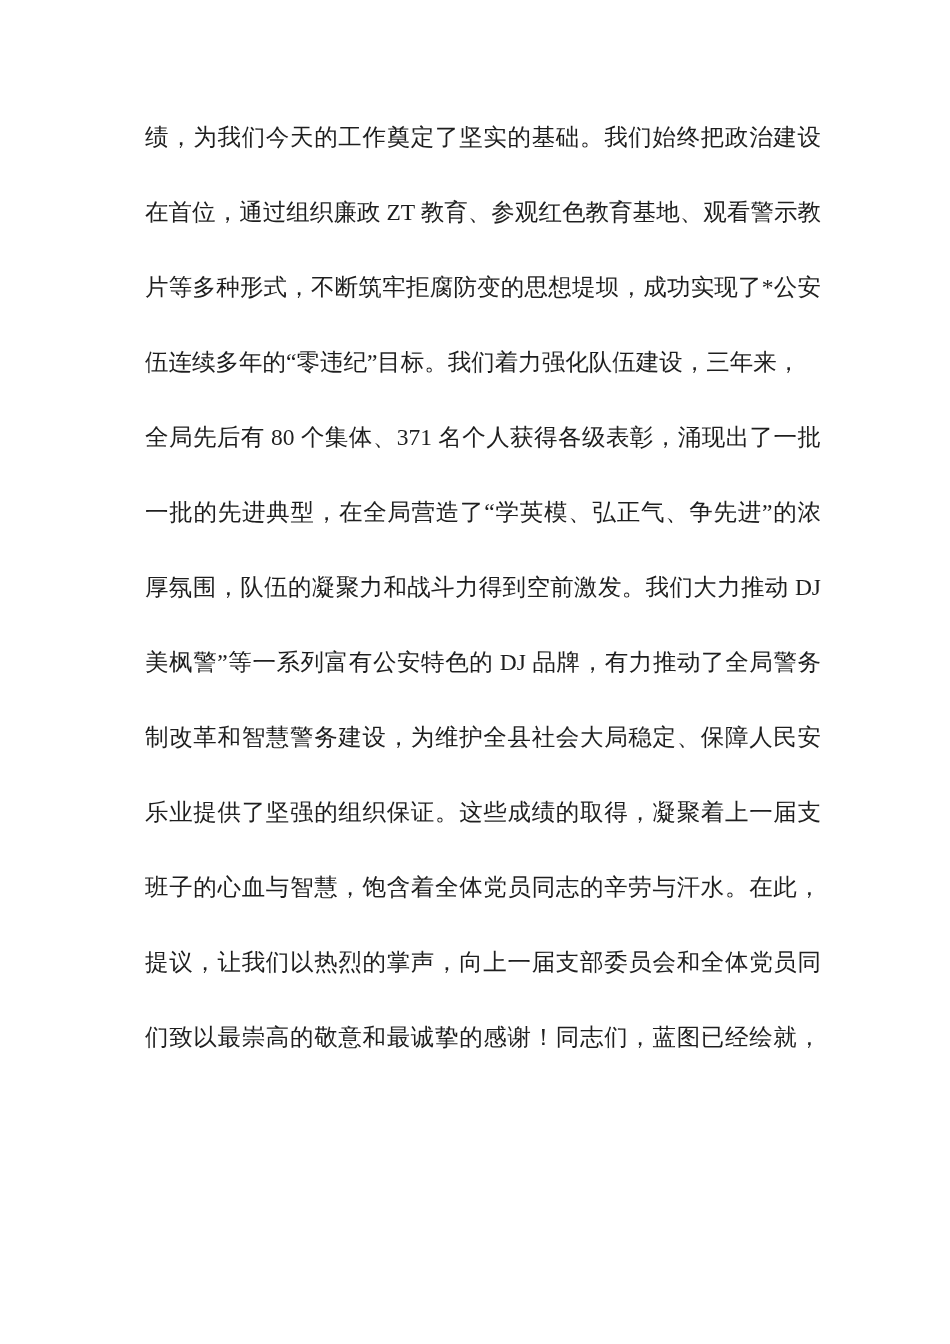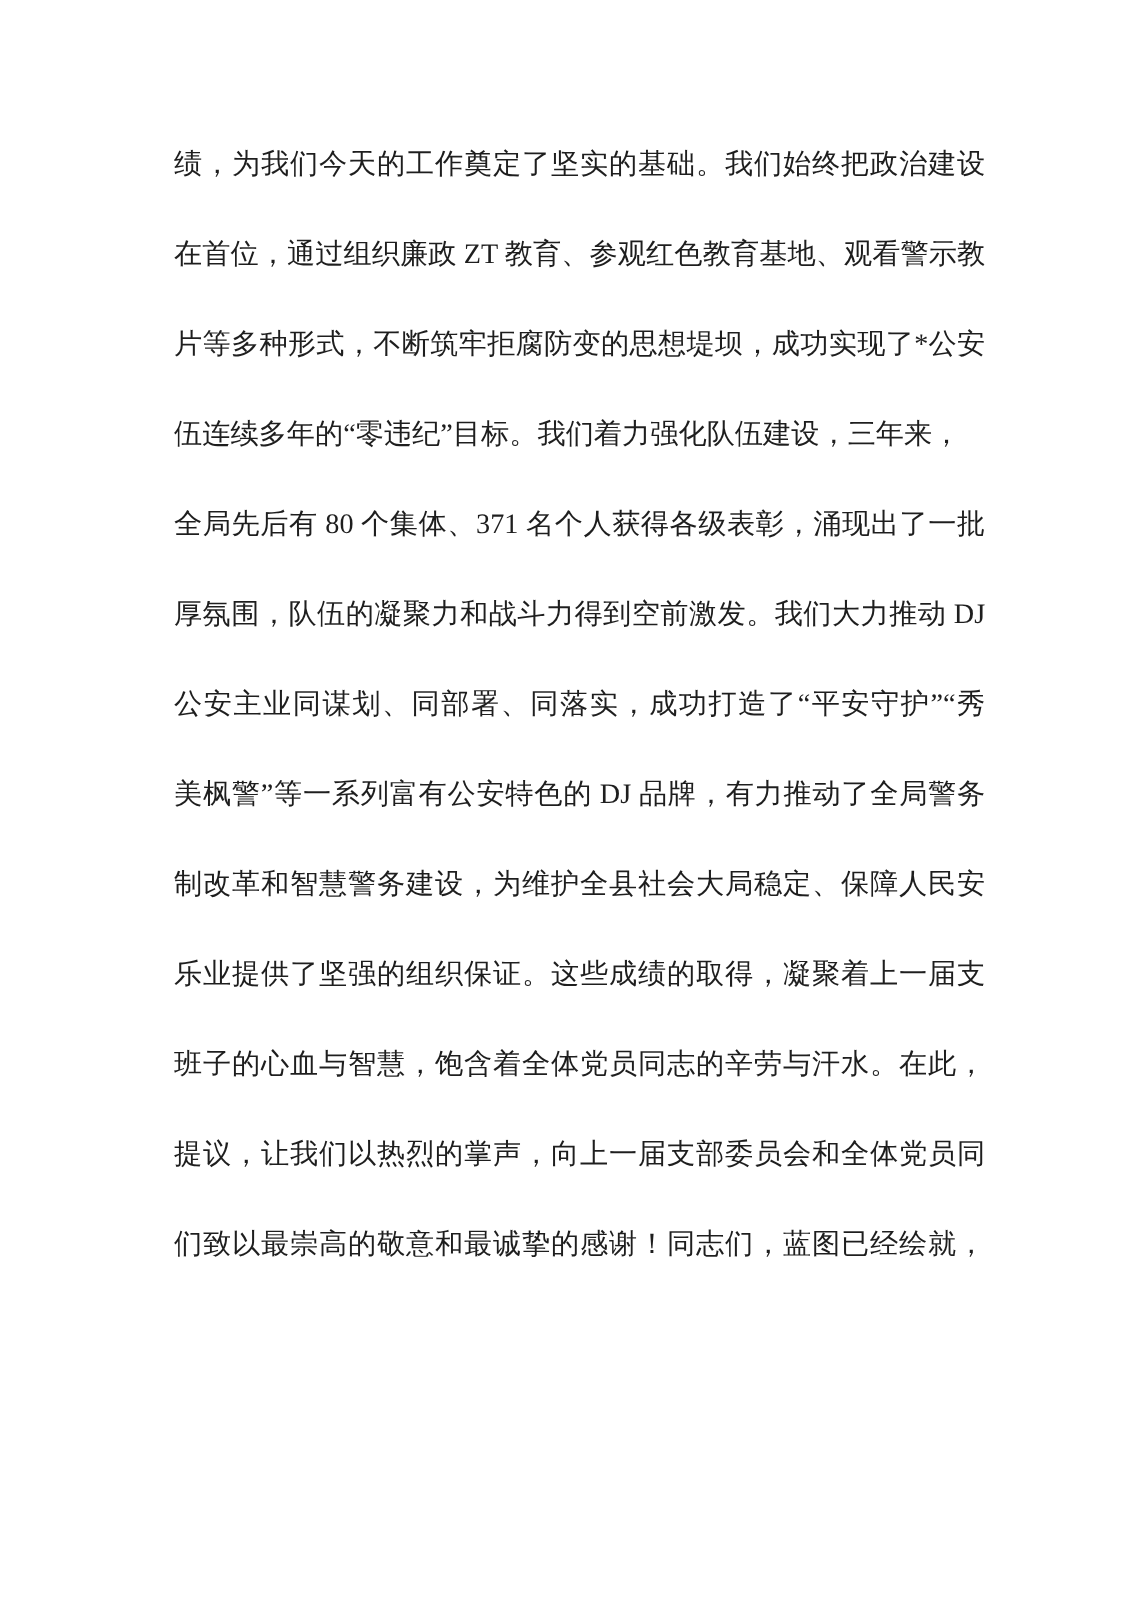--- a/index.html
+++ b/index.html
@@ -41,22 +41,22 @@
 </head>
 <body>
 
 <div class="page">
   <div class="text-block">
       <div class="text-line fill">绩，为我们今天的工作奠定了坚实的基础。我们始终把政治建设摆</div>
       <div class="text-line fill">在首位，通过组织廉政 ZT 教育、参观红色教育基地、观看警示教育</div>
       <div class="text-line fill">片等多种形式，不断筑牢拒腐防变的思想堤坝，成功实现了*公安队</div>
       <div class="text-line nofill">伍连续多年的“零违纪”目标。我们着力强化队伍建设，三年来，</div>
       <div class="text-line fill">全局先后有 80 个集体、371 名个人获得各级表彰，涌现出了一批又</div>
+      <div class="text-line fill">一批的先进典型，在全局营造了“学英模、弘正气、争先进”的浓</div>
       <div class="text-line fill">厚氛围，队伍的凝聚力和战斗力得到空前激发。我们大力推动 DJ 与</div>
-      <div class="text-line fill">公安主业同谋划、同部署、同落实，成功打造了“平安守护”“秀</div>
       <div class="text-line fill">美枫警”等一系列富有公安特色的 DJ 品牌，有力推动了全局警务机</div>
       <div class="text-line fill">制改革和智慧警务建设，为维护全县社会大局稳定、保障人民安居</div>
       <div class="text-line fill">乐业提供了坚强的组织保证。这些成绩的取得，凝聚着上一届支委</div>
       <div class="text-line fill">班子的心血与智慧，饱含着全体党员同志的辛劳与汗水。在此，我</div>
       <div class="text-line fill">提议，让我们以热烈的掌声，向上一届支部委员会和全体党员同志</div>
       <div class="text-line fill">们致以最崇高的敬意和最诚挚的感谢！同志们，蓝图已经绘就，奋</div>
     </div>
 </div>
 
 </body></html>

